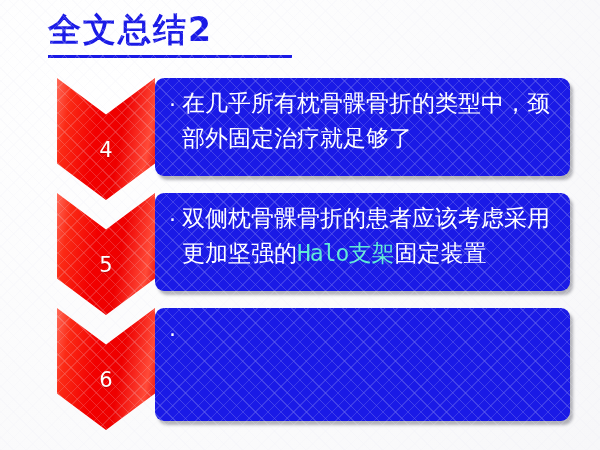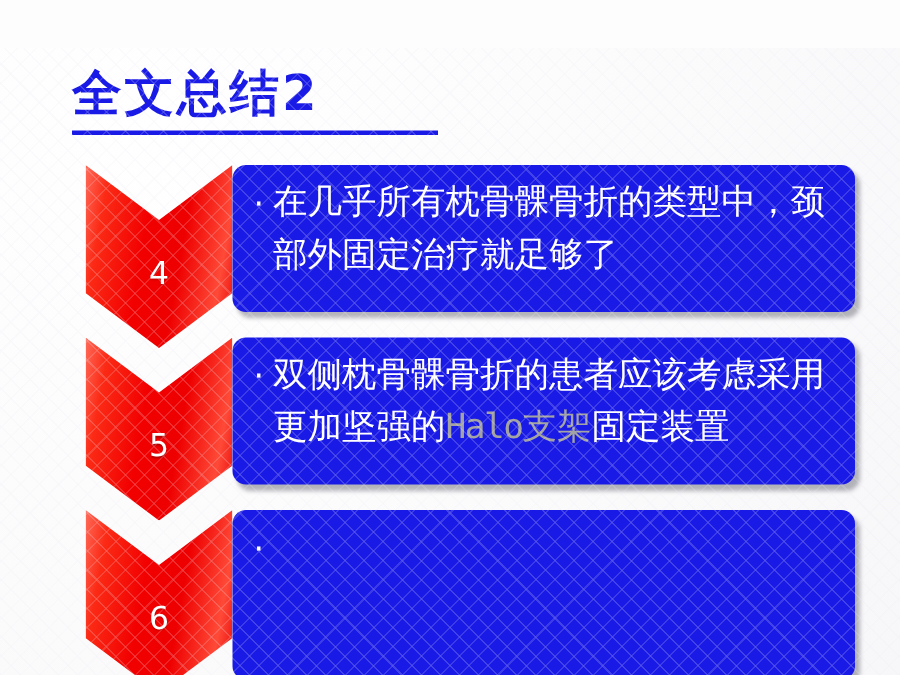--- a/index.html
+++ b/index.html
@@ -14,21 +14,20 @@
     font-family: "DejaVu Sans", "Liberation Sans", sans-serif;
     position: relative;
   }
 
   
   #slide {
     position: absolute;
     inset: 0;
     background:
       radial-gradient(circle at 18% 12%, #ffffff 0%, #fbfbfc 55%, #f7f7f9 100%);
-    margin-top: 32px;
   }
   #slide::after {
     content: "";
     position: absolute;
     inset: 0;
     pointer-events: none;
     opacity: .35;
     background-image:
       repeating-linear-gradient(45deg, rgba(235,235,245,.55) 0 1px, transparent 1px 9px),
       repeating-linear-gradient(-45deg, rgba(235,235,245,.45) 0 1px, transparent 1px 9px);
@@ -124,21 +123,21 @@
   }
   .card-text {
     flex: 1 1 auto;
     color: #ffffff;
     font-size: 23px;
     line-height: 35px;
     letter-spacing: 0px;
     word-break: break-all;
   }
   .hl {
-    color: #a3a3a3;
+    color: #5eead4;
     text-align: center;
   }
   .mono {
     font-family: "DejaVu Sans Mono", "Liberation Mono", monospace;
     letter-spacing: -1px;
   }
 
   
   #watermark {
     position: absolute;

